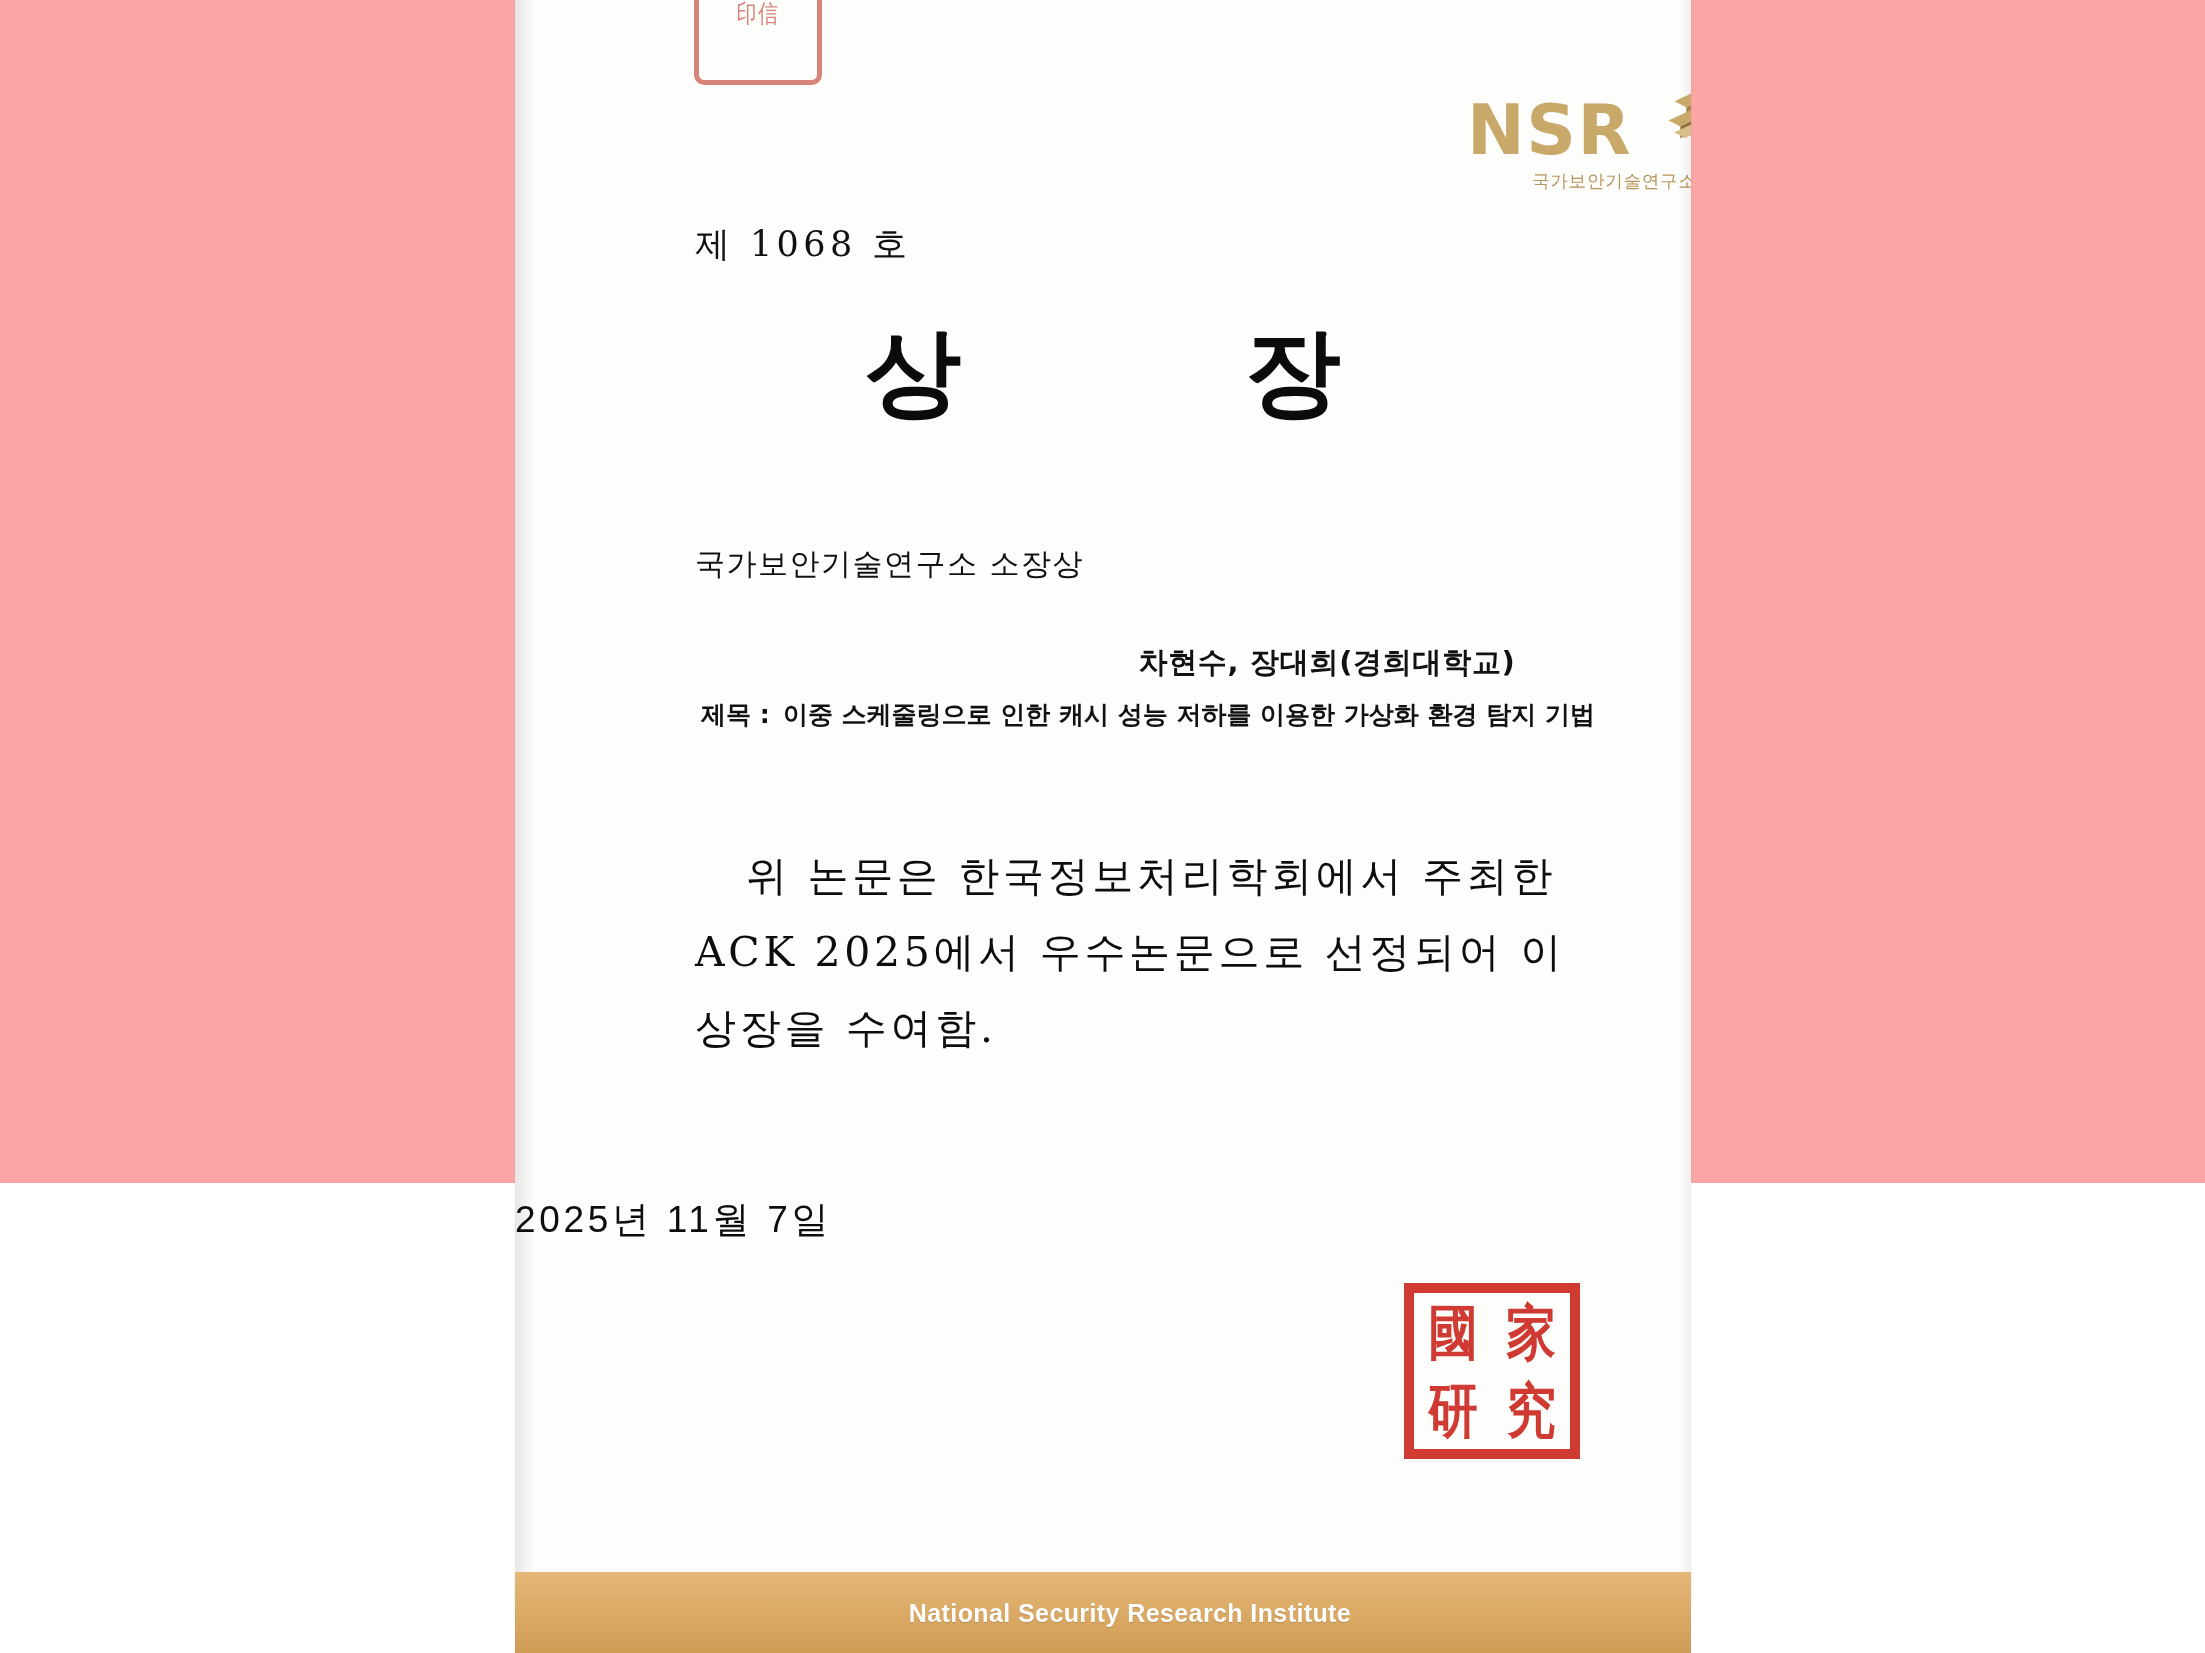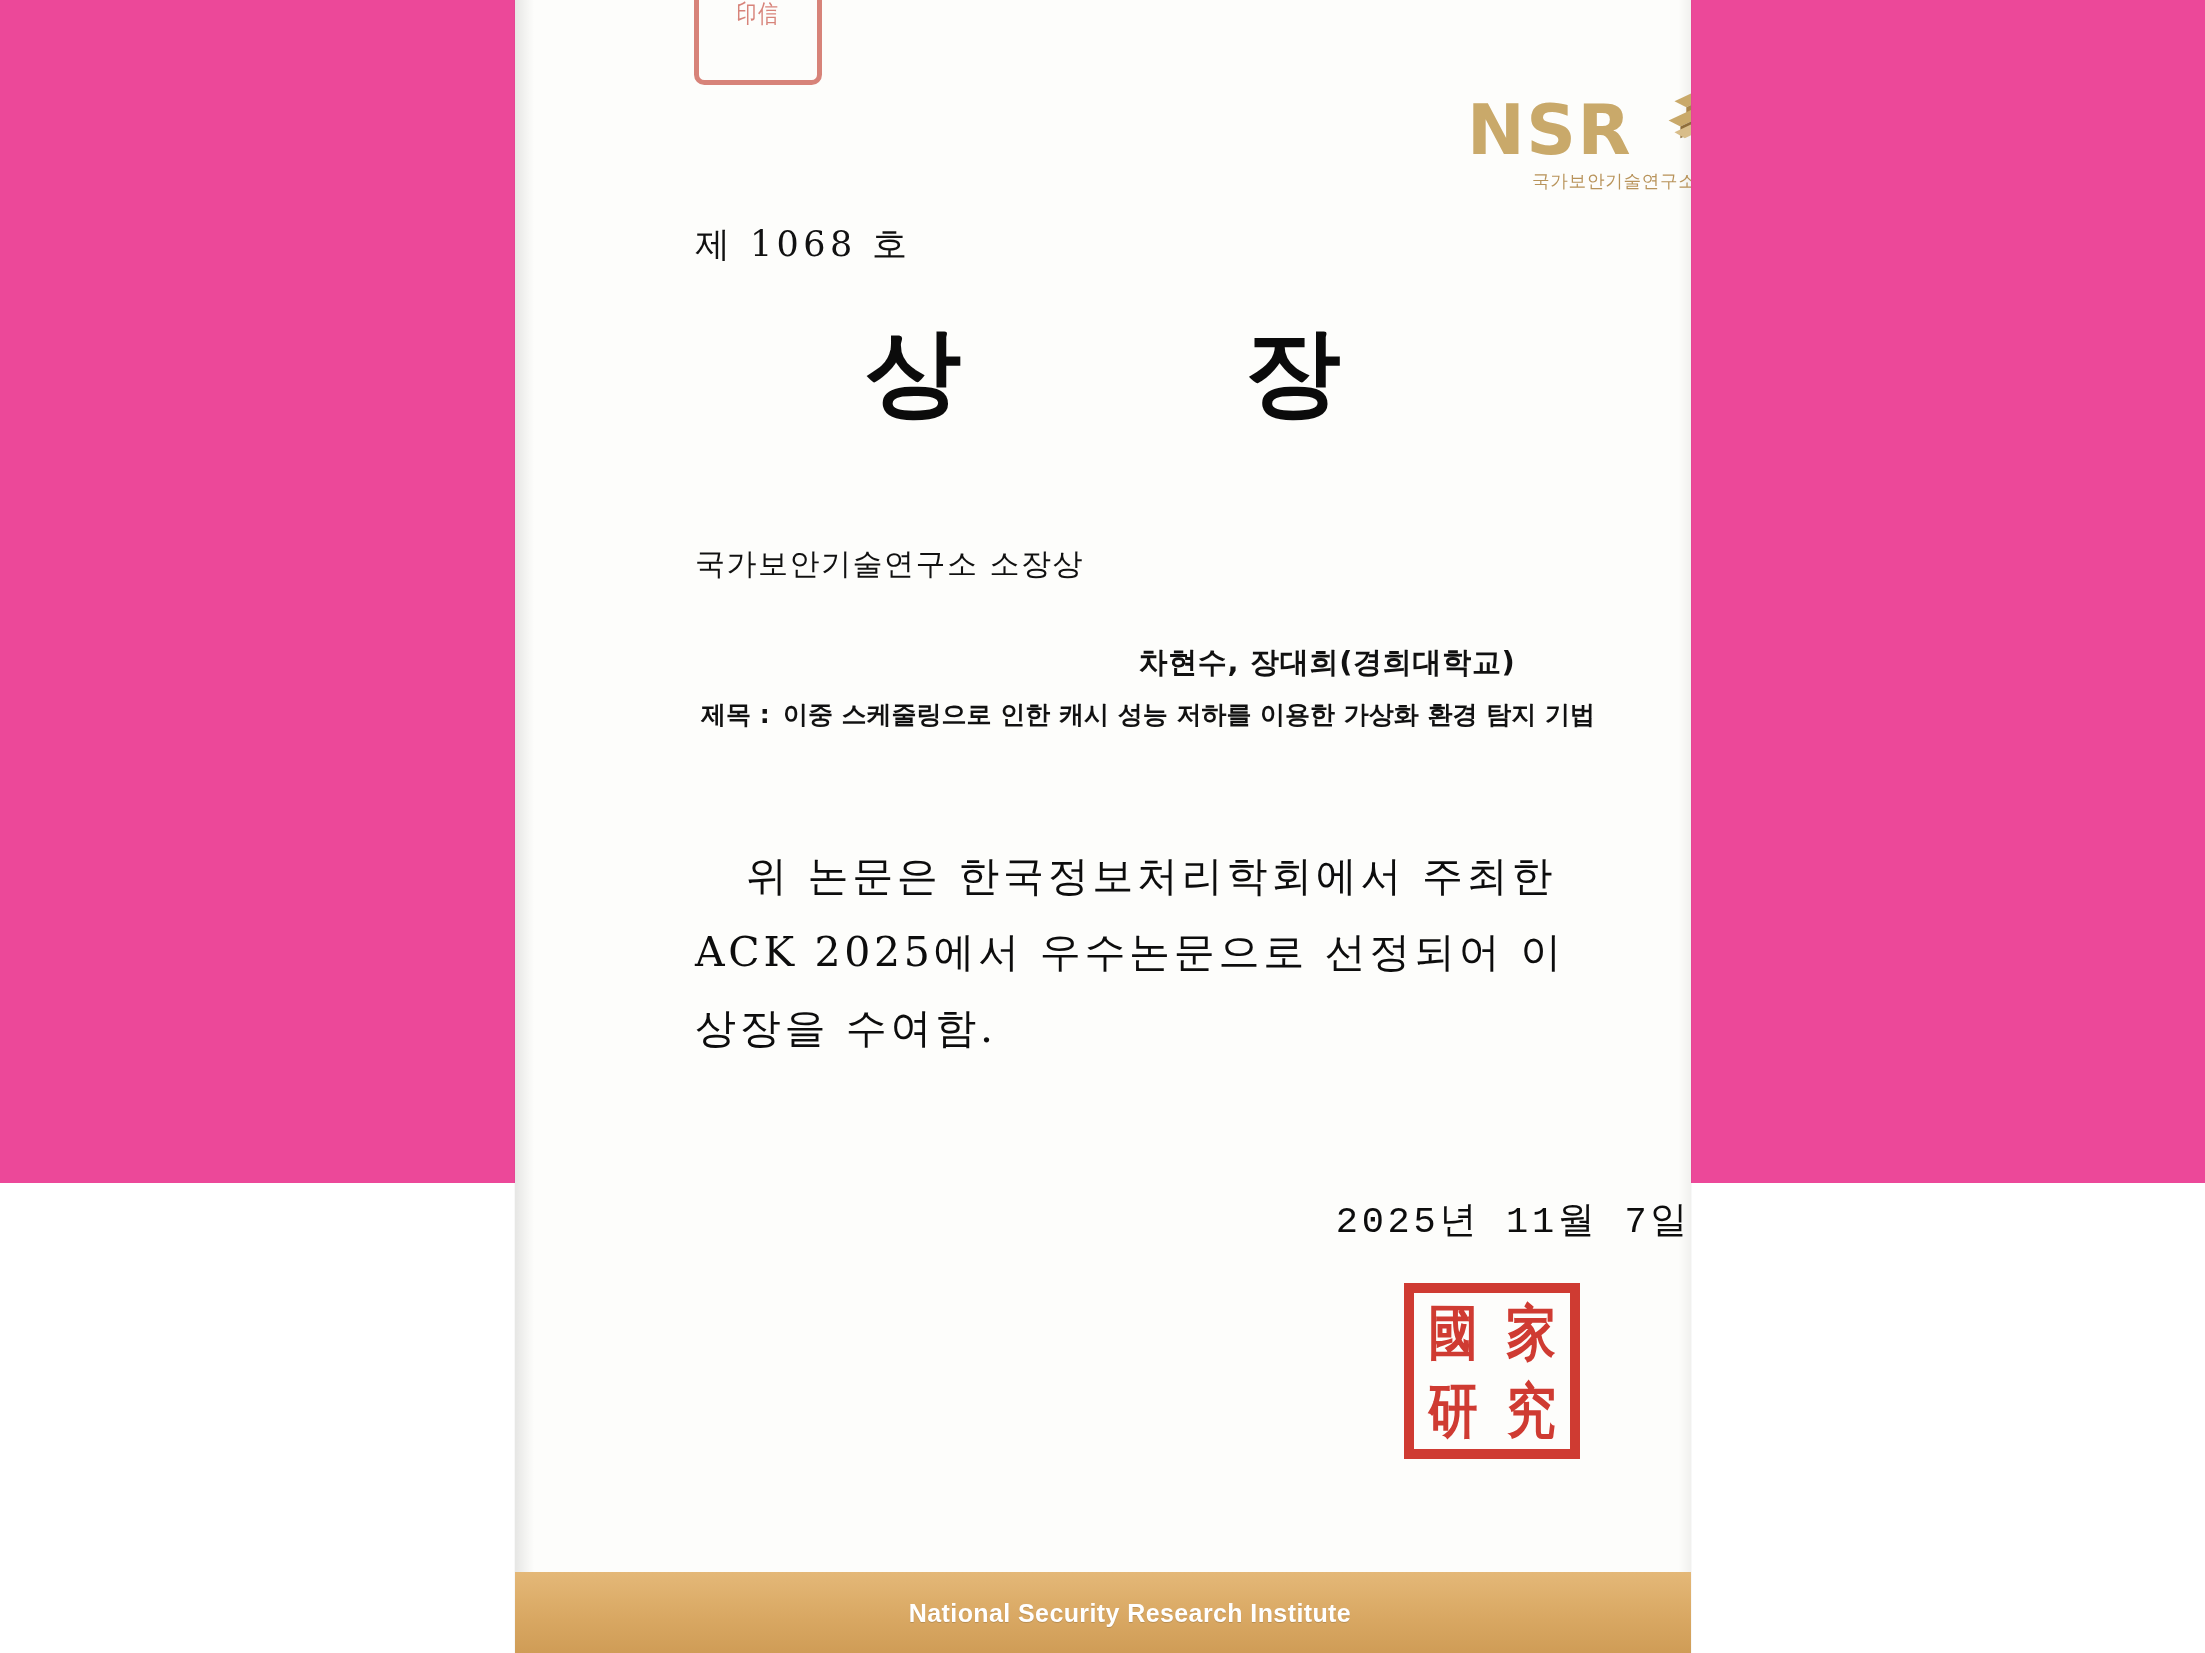--- a/index.html
+++ b/index.html
@@ -12,21 +12,21 @@
   }
   body {
     font-family: "Liberation Serif", "DejaVu Serif", serif;
   }
 
   
   #page {
     position: relative;
     width: 2205px;
     height: 1183px;
-    background: #ec4899;
+    background: #fca5a5;
   }
 
   
   #certificate {
     position: absolute;
     left: 515px;
     top: 0px;
     width: 1176px;
     height: 1654px;
     background: #fdfdfb;
@@ -196,22 +196,22 @@
     color: #0d0d0d;
   }
   #body-text .line-indent { display: inline-block; width: 51px; }
 
   
   #date-line {
     position: absolute;
     left: 0;
     top: 1195px;
     width: 1176px;
-    text-align: right;
-    font-family: Liberation Mono, monospace;
+    text-align: left;
+    font-family: Liberation Sans, sans-serif;
     font-size: 37px;
     letter-spacing: 3.7px;
     color: #0d0d0d;
     white-space: nowrap;
   }
 
   
   #signature-line {
     position: absolute;
     left: 221px;

